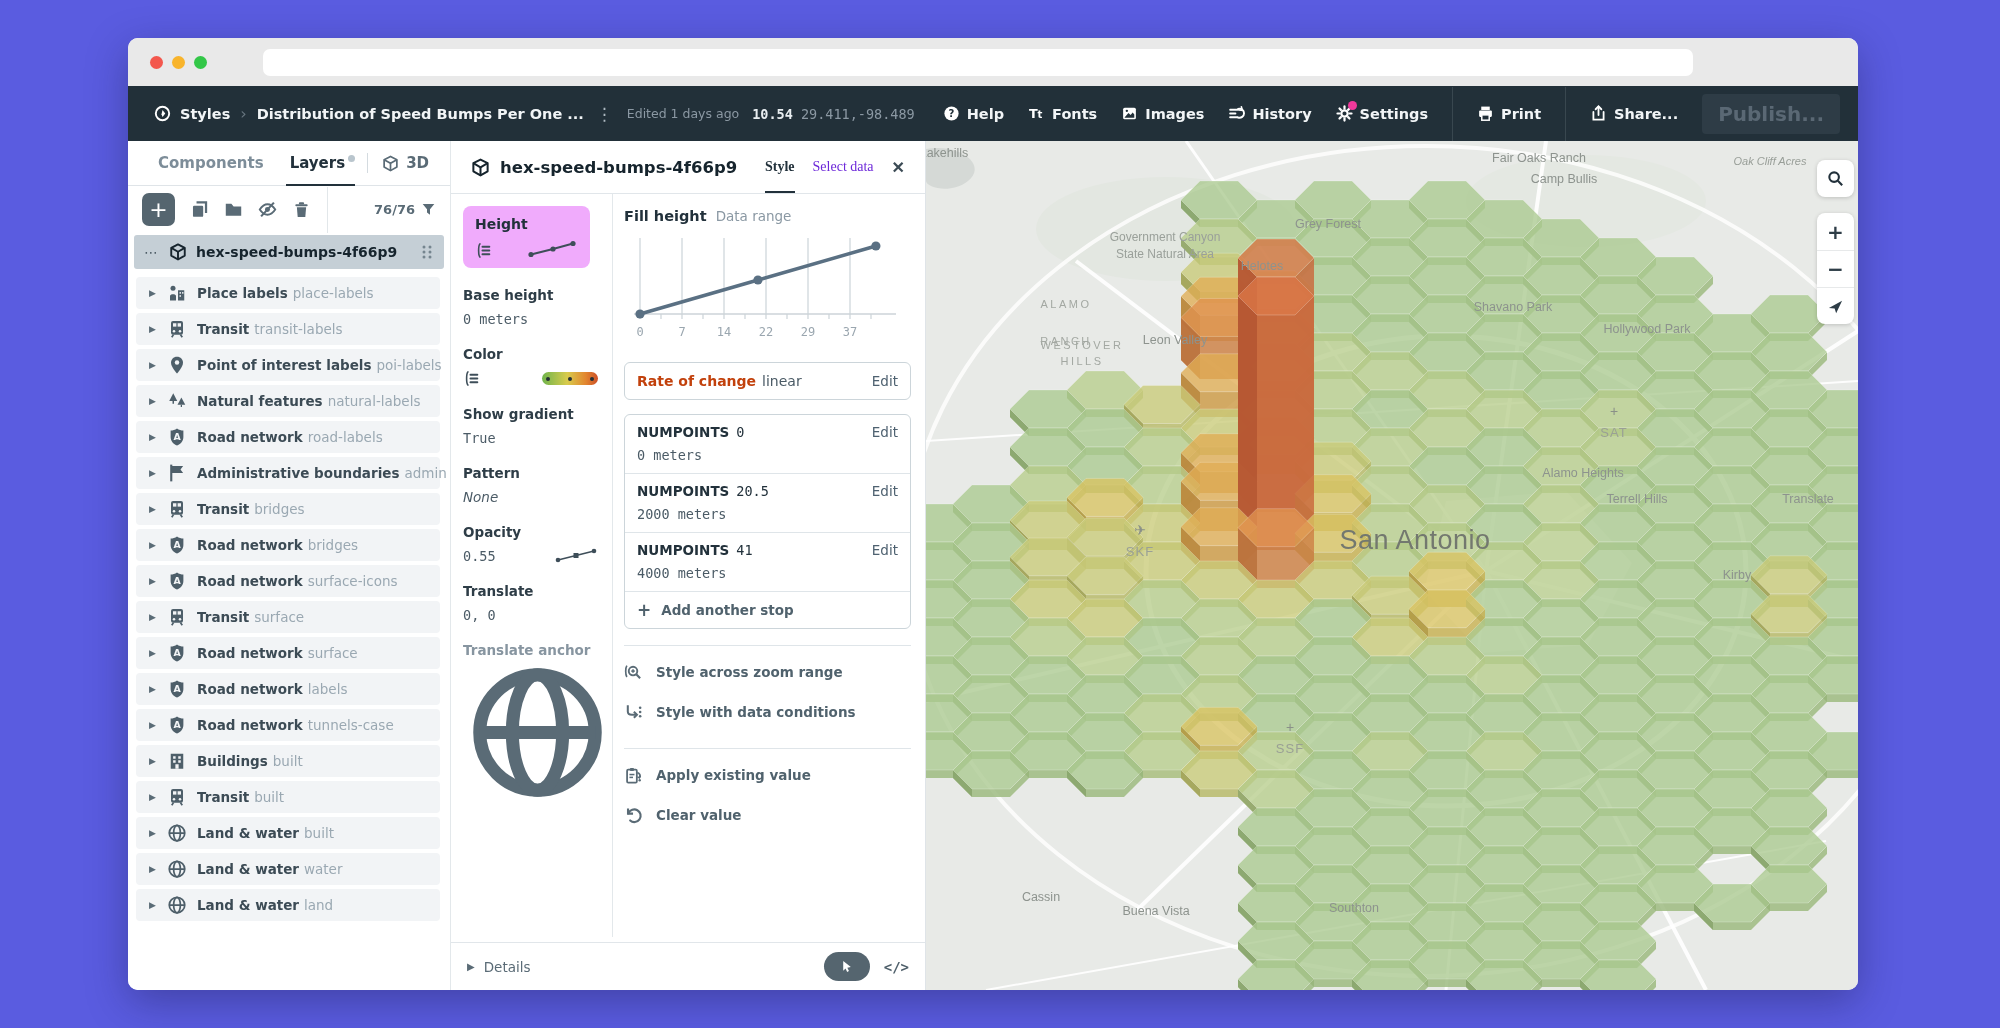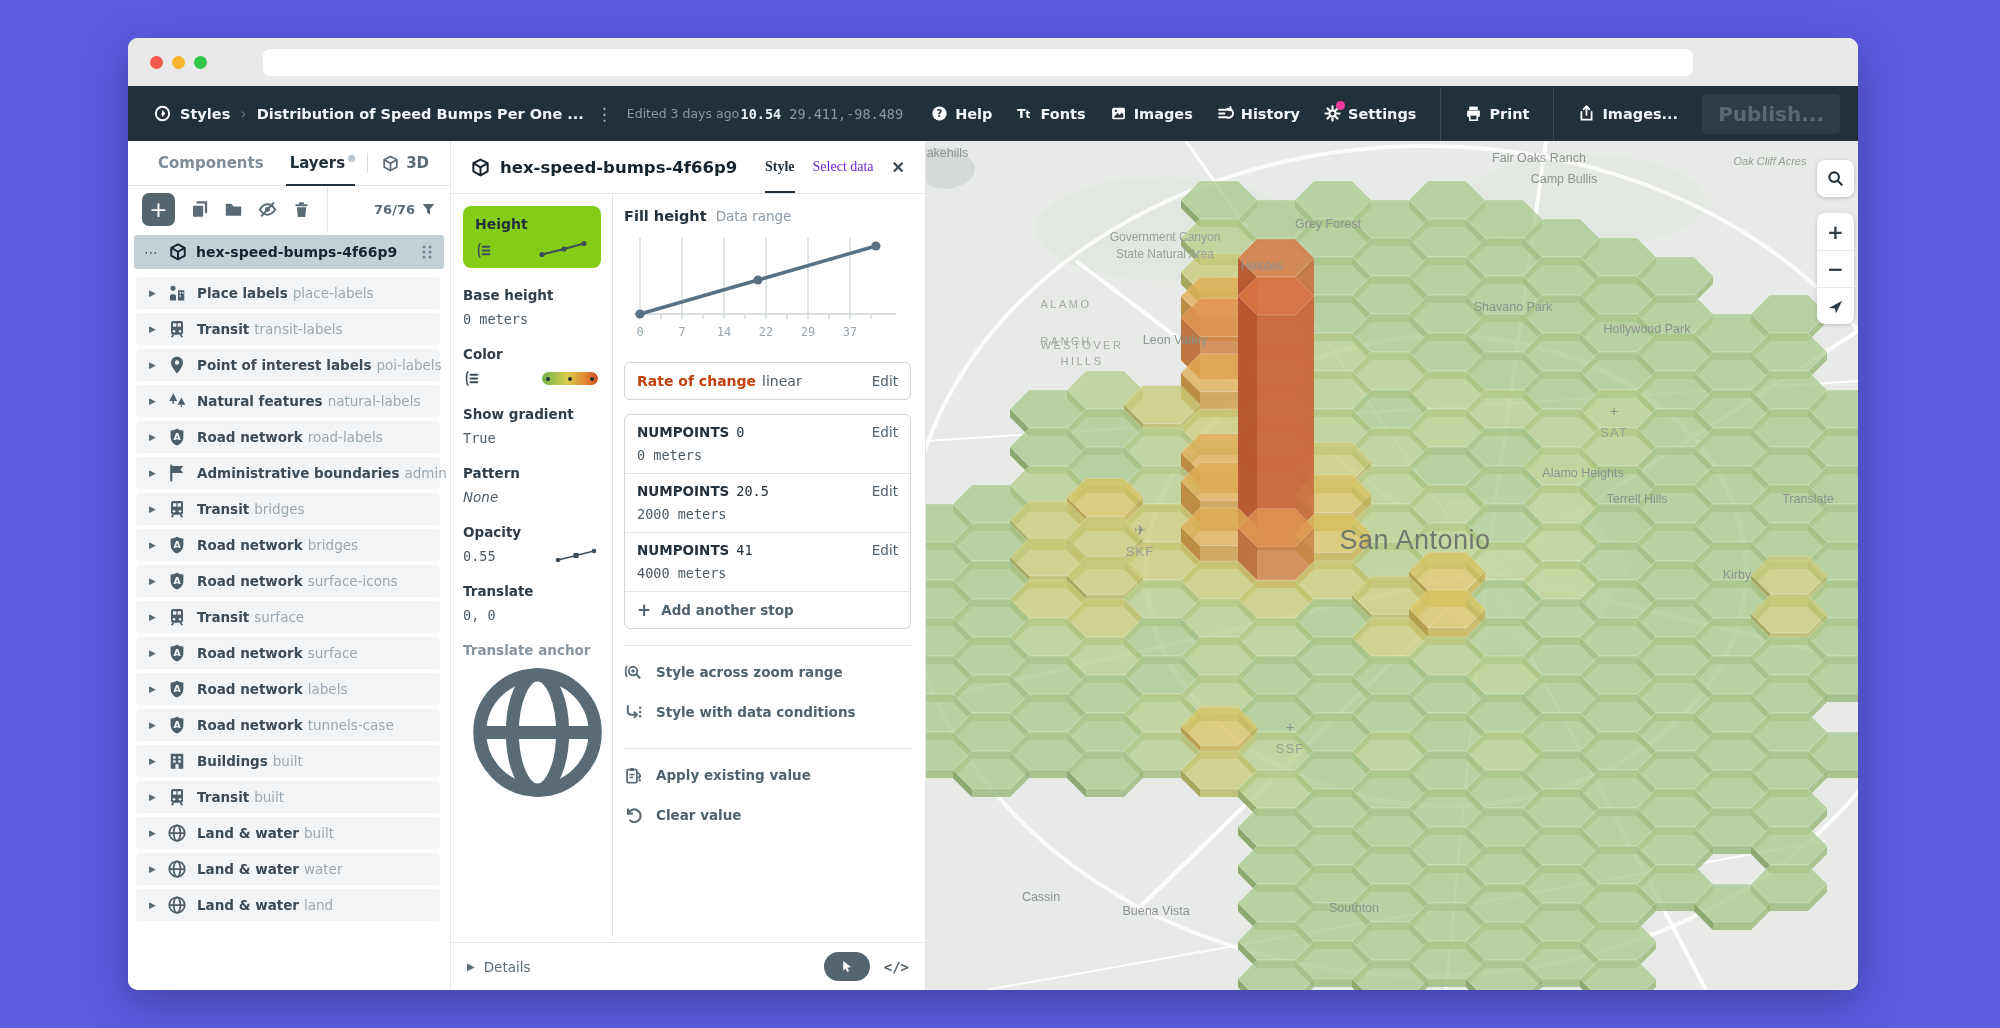--- a/index.html
+++ b/index.html
@@ -76,21 +76,21 @@
   .ph-title { font-size:16.5px; font-weight:bold; color:#16242d; margin-left:10px; }
   .ph-tabs { margin-left:auto; display:flex; align-items:center;font-family:Liberation Serif, serif; }
   .ptab { font-size:14px; color:#6d28d9; cursor:pointer; position:relative; }
   .ptab.active { color:#22313b; font-weight:600; }
   .ptab.active::after { content:""; position:absolute; left:0; right:0; bottom:-18px; height:2px; background:#22313b; }
   .ptab + .ptab { margin-left:18px; }
   .ph-close { margin-left:18px; color:#3c4b55; font-size:16px; cursor:pointer; font-weight:bold; }
 
   .panel-body { display:flex; height:743px; }
   .prop-col { width:162px; flex:none; padding:12px 0 0 12px; border-right:1px solid #e3e8eb; }
-  .height-card { width:138px; background:#84cc16; border-radius:8px; padding:10px 12px 9px; cursor:pointer; }
+  .height-card { width:127px; background:#f0abfc; border-radius:8px; padding:10px 12px 9px; cursor:pointer; }
   .hc-label { font-size:14px; font-weight:bold; color:#22313b; }
   .hc-icons { display:flex; align-items:flex-end; justify-content:space-between; margin-top:7px; }
   .list-ico { width:17px; height:17px; color:#3e4e59; }
   .list-ico svg { width:100%; height:100%; }
   .spark { width:52px; height:20px; color:#3e4e59; }
   .prop-group { margin-top:19px; }
   .prop-label { font-size:13.5px; font-weight:bold; color:#2e3d47; }
   .prop-label.dim { color:#8795a0; }
   .prop-value { font-family:"DejaVu Sans Mono",monospace; font-size:13.5px; color:#4b5b66; margin-top:8px; }
   .prop-value.italic { font-family:"DejaVu Sans",sans-serif; font-style:italic; }
@@ -174,21 +174,21 @@
     <span class="tb-ico">
       <svg viewBox="0 0 16 16">
           <circle cx="8" cy="8" r="6.3" fill="none" stroke="#fff" stroke-width="1.8"></circle>
           <path d="M8 4.6 L10.6 8 L8 11.4 L7.1 8.6 Z" fill="#fff"></path>
         </svg>
     </span>
     <span class="tb-item" style="margin-left:9px">Styles</span>
     <span class="crumb-sep">›</span>
     <span class="tb-item">Distribution of Speed Bumps Per One ...</span>
     <span class="kebab">⋮</span>
-    <span class="edited">Edited 3 days ago</span>
+    <span class="edited">Edited 1 days ago</span>
 
     <span class="coords mono"><b>10.54</b> <span>29.411,-98.489</span></span>
 
     <div class="tb-menu">
       <span class="tb-item">
         <span class="tb-ico">
             <svg viewBox="0 0 16 16">
               <circle cx="8" cy="8" r="6.7" fill="#fff"></circle>
               <text x="8" y="11.2" font-size="9.5" font-weight="bold" fill="#223039" text-anchor="middle" font-family="DejaVu Sans">?</text>
             </svg>
@@ -258,21 +258,21 @@
       </span>
       <span class="tb-sep"></span>
       <span class="tb-item">
         <span class="tb-ico">
             <svg viewBox="0 0 16 16" stroke="#fff" fill="none" stroke-width="1.7" stroke-linecap="round">
               <path d="M3.2 6.5 V13.8 H12.8 V6.5"></path>
               <path d="M8 9.5 V1.6"></path>
               <path d="M5.3 4 L8 1.3 L10.7 4"></path>
             </svg>
           </span>
-        <span>Images...</span>
+        <span>Share...</span>
       </span>
       <button class="publish-btn">Publish...</button>
     </div>
   </div>
 
   <div class="main">
 
     <div class="sidebar">
       <div class="side-tabs">
         <span class="tab-components">Components</span>

